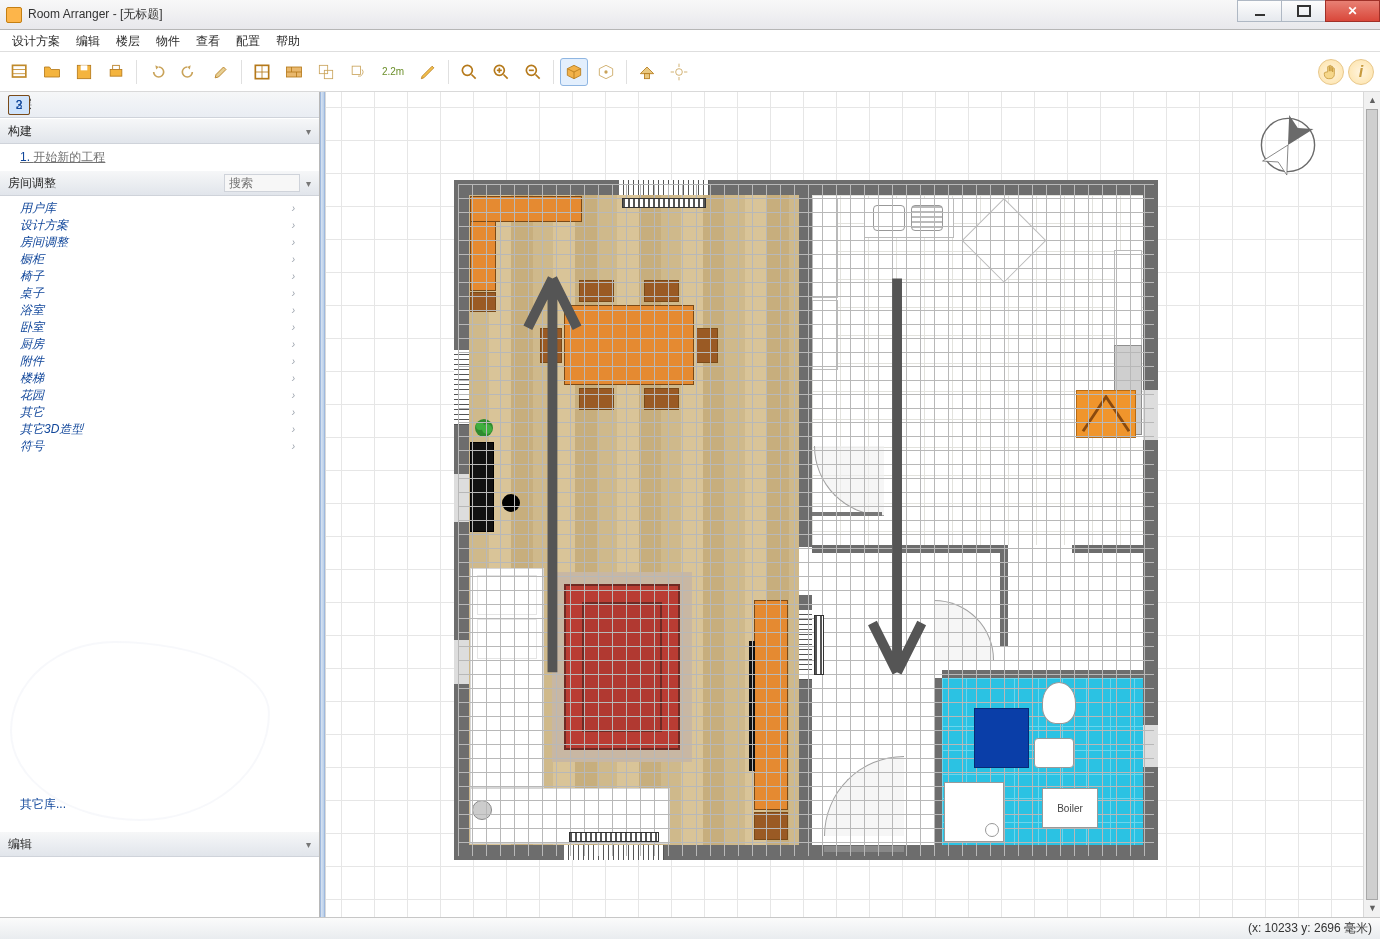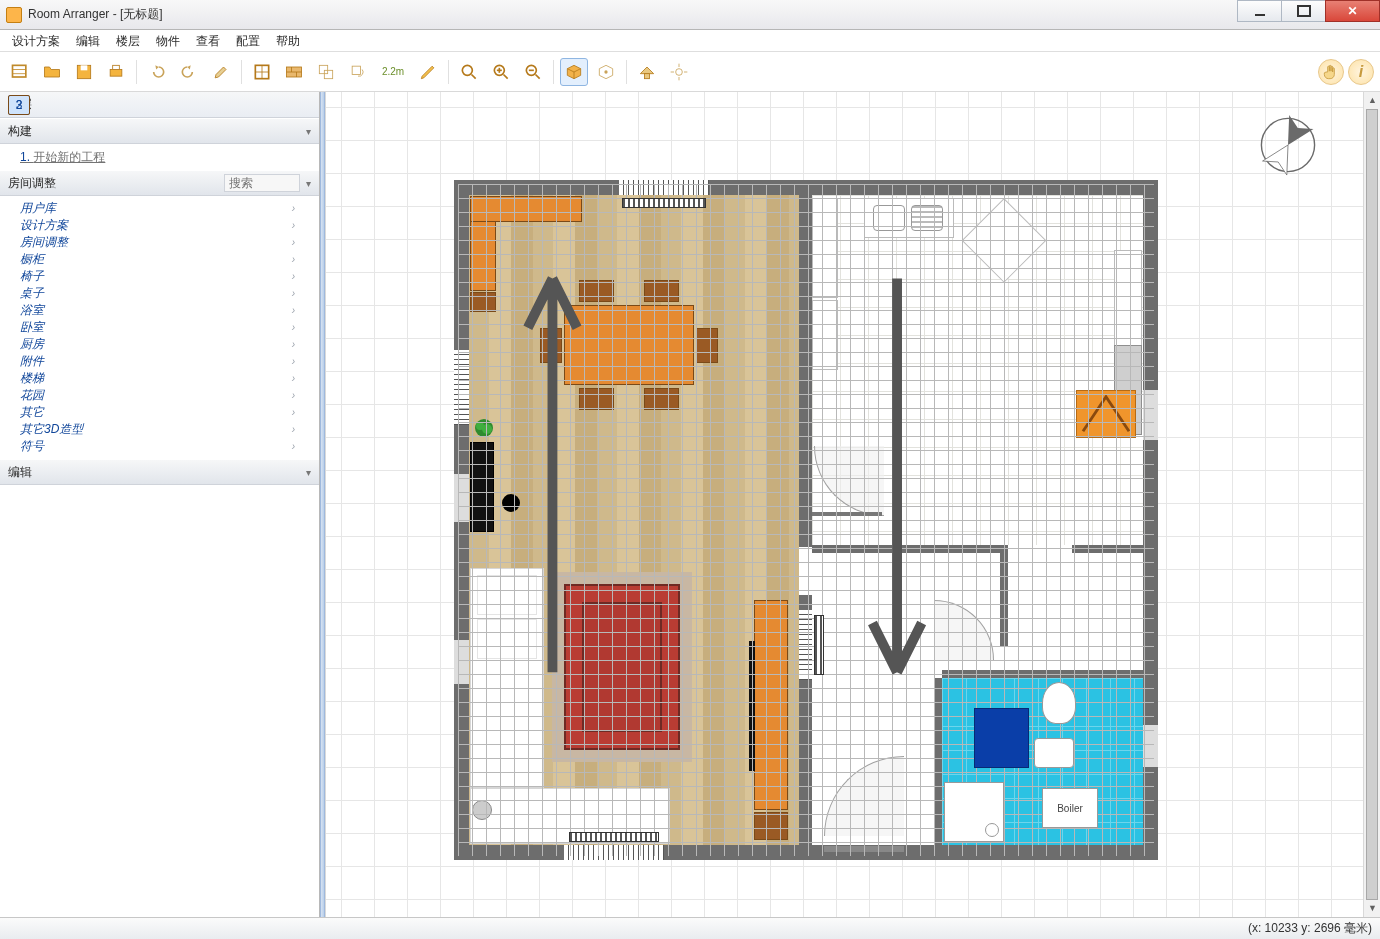--- a/index.html
+++ b/index.html
@@ -401,20 +401,24 @@
       <div class="row">
           <span>其它3D造型</span>
           <span class="chev">›</span>
         </div>
       <div class="row">
           <span>符号</span>
           <span class="chev">›</span>
         </div>
     </div>
 
+    <div class="sideflex">
+      <div class="side-bg-deco"></div>
+      <div class="otherlib" style="position:absolute;bottom:6px;">其它库...</div>
+    </div>
 
     <div class="sidehdr">
       <span>编辑</span>
       <span class="chev">▾</span>
     </div>
     <div style="height:60px;"></div>
   </div>
 
   <div class="splitter"></div>
 

